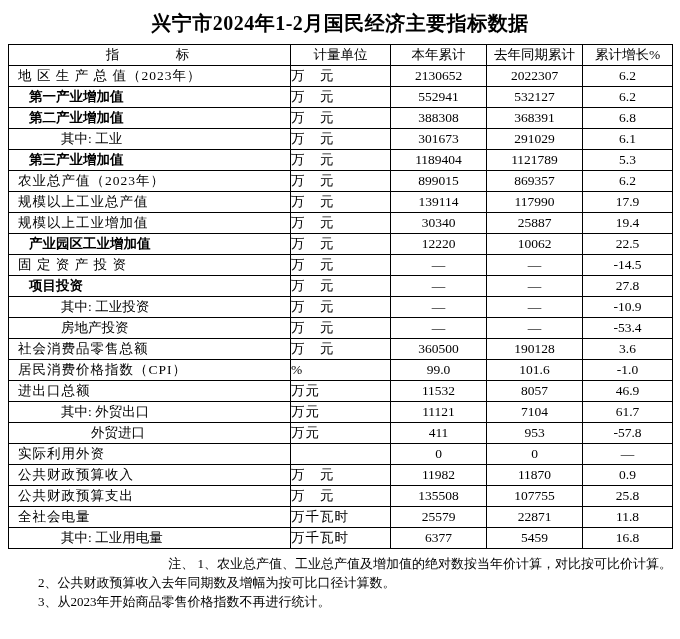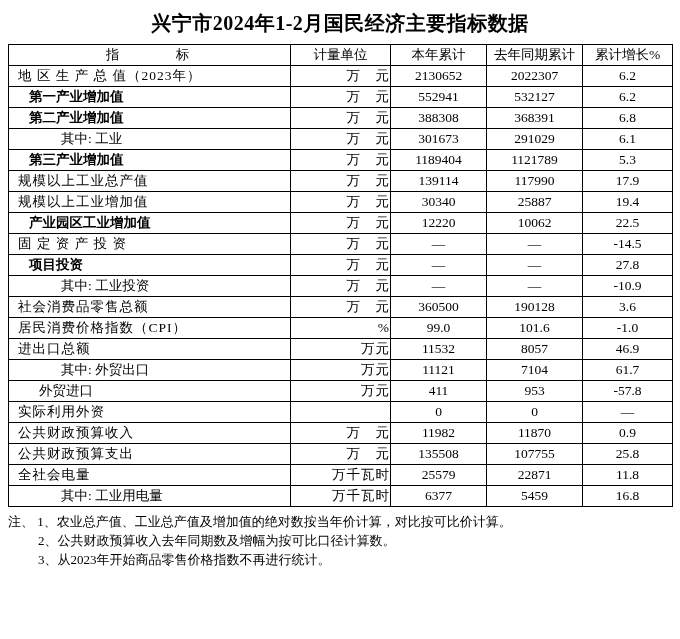--- a/index.html
+++ b/index.html
@@ -57,42 +57,42 @@
   }
   .hdr-ind {
     letter-spacing: 4px;
     text-align: center;
   }
   .num {
     text-align: center;
     font-family: "Liberation Serif", "DejaVu Serif", serif;
   }
   .unit {
-    text-align: right;
+    text-align: left;
     letter-spacing: 1px;
   }
   .ind {
     text-align: left;
     padding-left: 3px;
     white-space: nowrap;
   }
   .ind.lv0 { padding-left: 9px; letter-spacing: 1px;}
   .ind.lv1 { padding-left: 20px; font-weight: bold; }
   .ind.lv2 { padding-left: 52px; }
-  .ind.lv3 { padding-left: 30px; }
+  .ind.lv3 { padding-left: 82px; }
   .notes {
     margin-top: 5px;
     font-size: 13px;
     line-height: 19px;
     font-family: "Liberation Serif", "DejaVu Serif", serif;
   }
   .notes div {
     white-space: nowrap;
   }
-  .note-first { text-indent: 0; }
+  .note-first { text-indent: 0; text-align: right; }
   .note-rest { padding-left: 30px; }
 </style>
 </head>
 <body>
 
 <div class="page">
 
   <div class="doc-title">兴宁市2024年1-2月国民经济主要指标数据</div>
 
   <table class="data">
@@ -142,20 +142,27 @@
           <td class="num">6.1</td>
         </tr>
         <tr>
           <td class="ind lv1">第三产业增加值</td>
           <td class="unit">万　元</td>
           <td class="num">1189404</td>
           <td class="num">1121789</td>
           <td class="num">5.3</td>
         </tr>
         <tr>
+          <td class="ind lv0">农业总产值（2023年）</td>
+          <td class="unit">万　元</td>
+          <td class="num">899015</td>
+          <td class="num">869357</td>
+          <td class="num">6.2</td>
+        </tr>
+        <tr>
           <td class="ind lv0">规模以上工业总产值</td>
           <td class="unit">万　元</td>
           <td class="num">139114</td>
           <td class="num">117990</td>
           <td class="num">17.9</td>
         </tr>
         <tr>
           <td class="ind lv0">规模以上工业增加值</td>
           <td class="unit">万　元</td>
           <td class="num">30340</td>
@@ -182,20 +189,27 @@
           <td class="num">—</td>
           <td class="num">—</td>
           <td class="num">27.8</td>
         </tr>
         <tr>
           <td class="ind lv2">其中: 工业投资</td>
           <td class="unit">万　元</td>
           <td class="num">—</td>
           <td class="num">—</td>
           <td class="num">-10.9</td>
+        </tr>
+        <tr>
+          <td class="ind lv2">房地产投资</td>
+          <td class="unit">万　元</td>
+          <td class="num">—</td>
+          <td class="num">—</td>
+          <td class="num">-53.4</td>
         </tr>
         <tr>
           <td class="ind lv0">社会消费品零售总额</td>
           <td class="unit">万　元</td>
           <td class="num">360500</td>
           <td class="num">190128</td>
           <td class="num">3.6</td>
         </tr>
         <tr>
           <td class="ind lv0">居民消费价格指数（CPI）</td>

